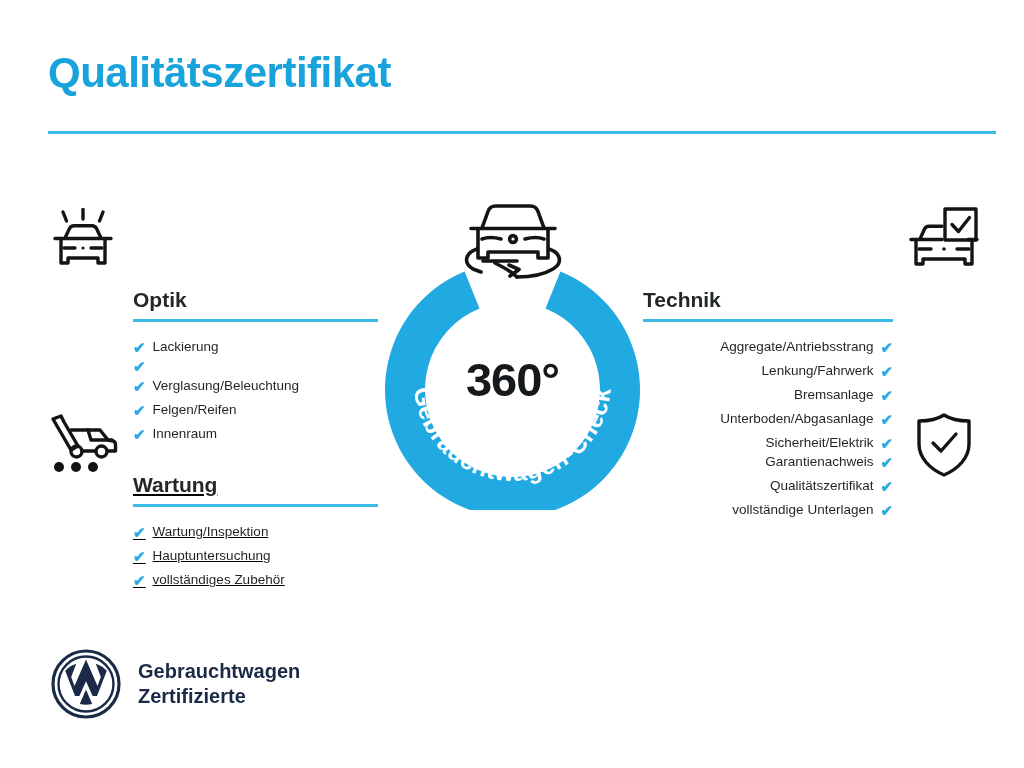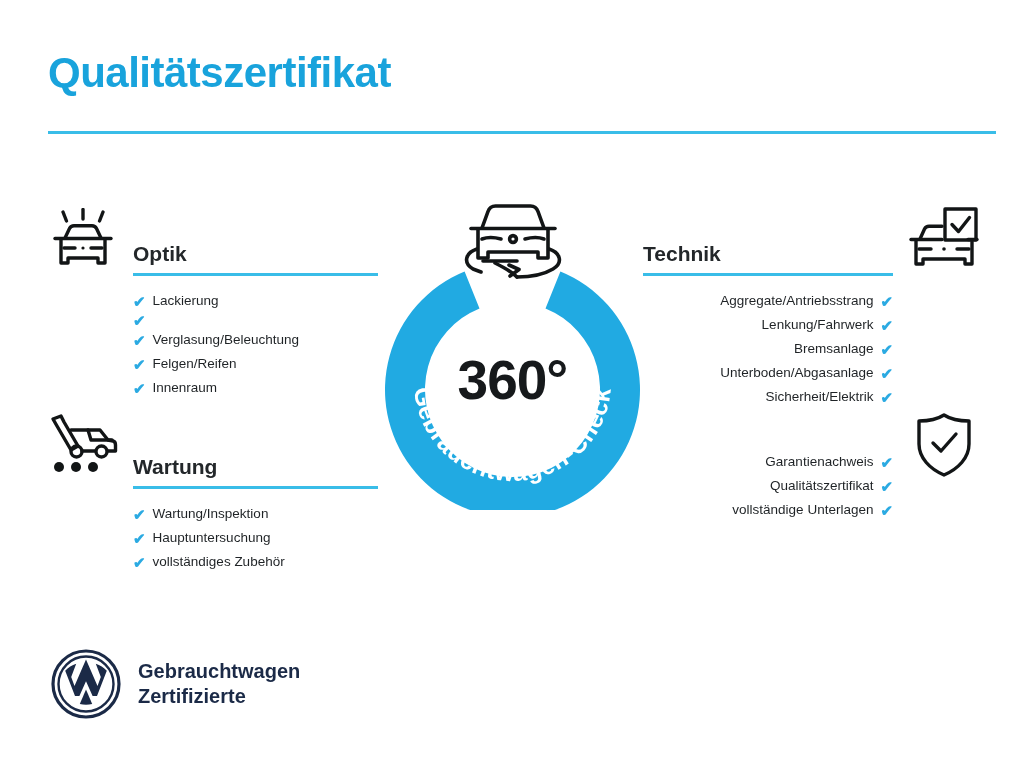--- a/index.html
+++ b/index.html
@@ -35,20 +35,21 @@
     background: #39BDE8;
   }
 
   
   .section {
     position: absolute;
   }
   .section-head {
     position: relative;
     height: 36px;
+    margin-top: 46px;
   }
   .section-title {
     font-size: 21px;
     font-weight: bold;
     color: #23272A;
     line-height: 28px;
     white-space: nowrap;
   }
   .section-rule {
     position: absolute;
@@ -90,21 +91,21 @@
   .right .check { margin-left: 7px; }
   .right .section-title { }
 
   .sec-icon {
     position: absolute;
     color: #121516;
   }
 
   
   #sec-optik   { left: 133px; top: 240px; width: 245px; }
-  #sec-wartung { left: 133px; top: 453px; width: 245px; }
+  #sec-wartung { left: 133px; top: 425px; width: 245px; text-decoration: underline; }
   #sec-technik { left: 643px; top: 240px; width: 250px; }
   #sec-garantie{ left: 643px; top: 437px; width: 250px; }
 
   #icon-optik    { left: 48px;  top: 208px; }
   #icon-wartung  { left: 48px;  top: 413px; }
   #icon-technik  { left: 908px; top: 206px; }
   #icon-garantie { left: 913px; top: 412px; }
 
   
   #badge {
@@ -117,21 +118,21 @@
   #badge-ring { position: absolute; left: 0; top: 0; }
   #badge-number {
     position: absolute;
     left: 0;
     top: 0;
     width: 255px;
     height: 255px;
     display: flex;
     align-items: center;
     justify-content: center;
-    font-size: 55px;
+    font-size: 47px;
     font-weight: bold;
     color: #16191B;
     letter-spacing: -1px;
     padding-bottom: 6px;
     box-sizing: border-box;
   }
   #badge-car {
     position: absolute;
     left: 72px;
     top: -58px;

